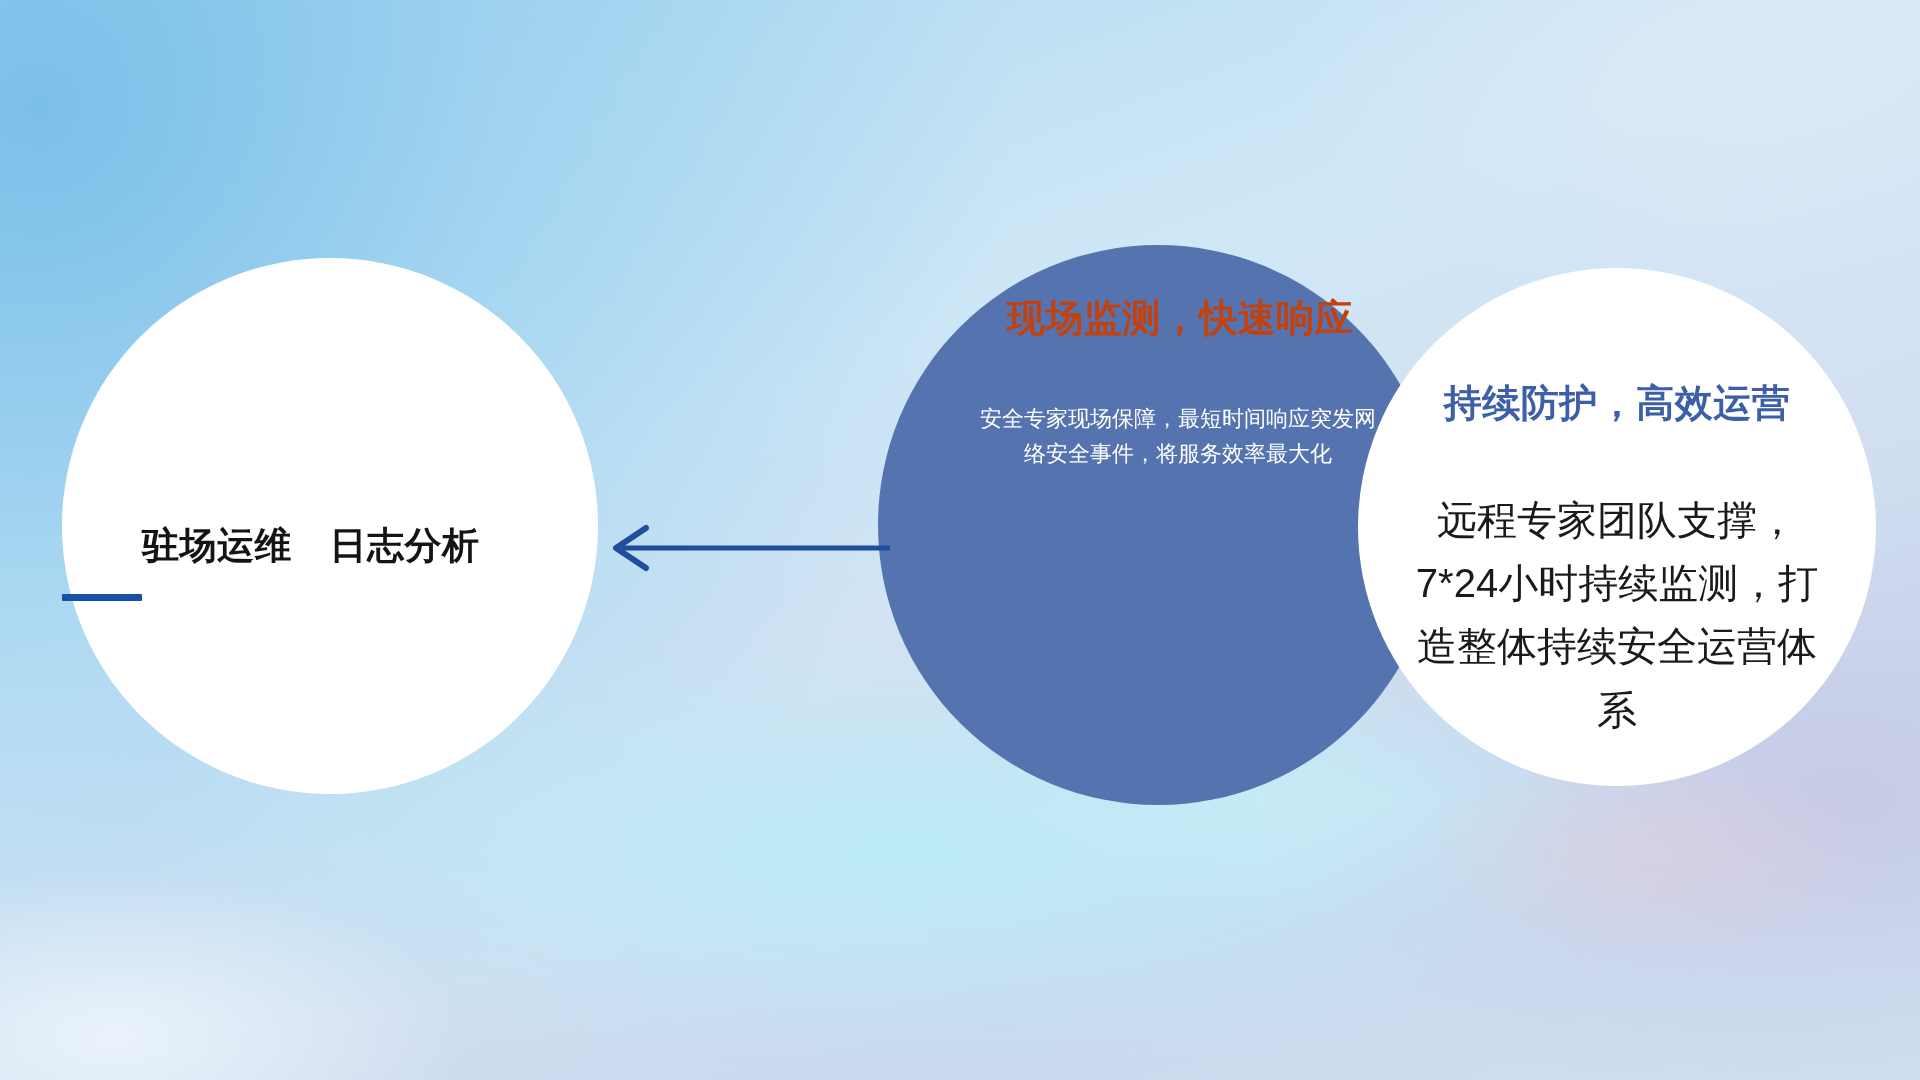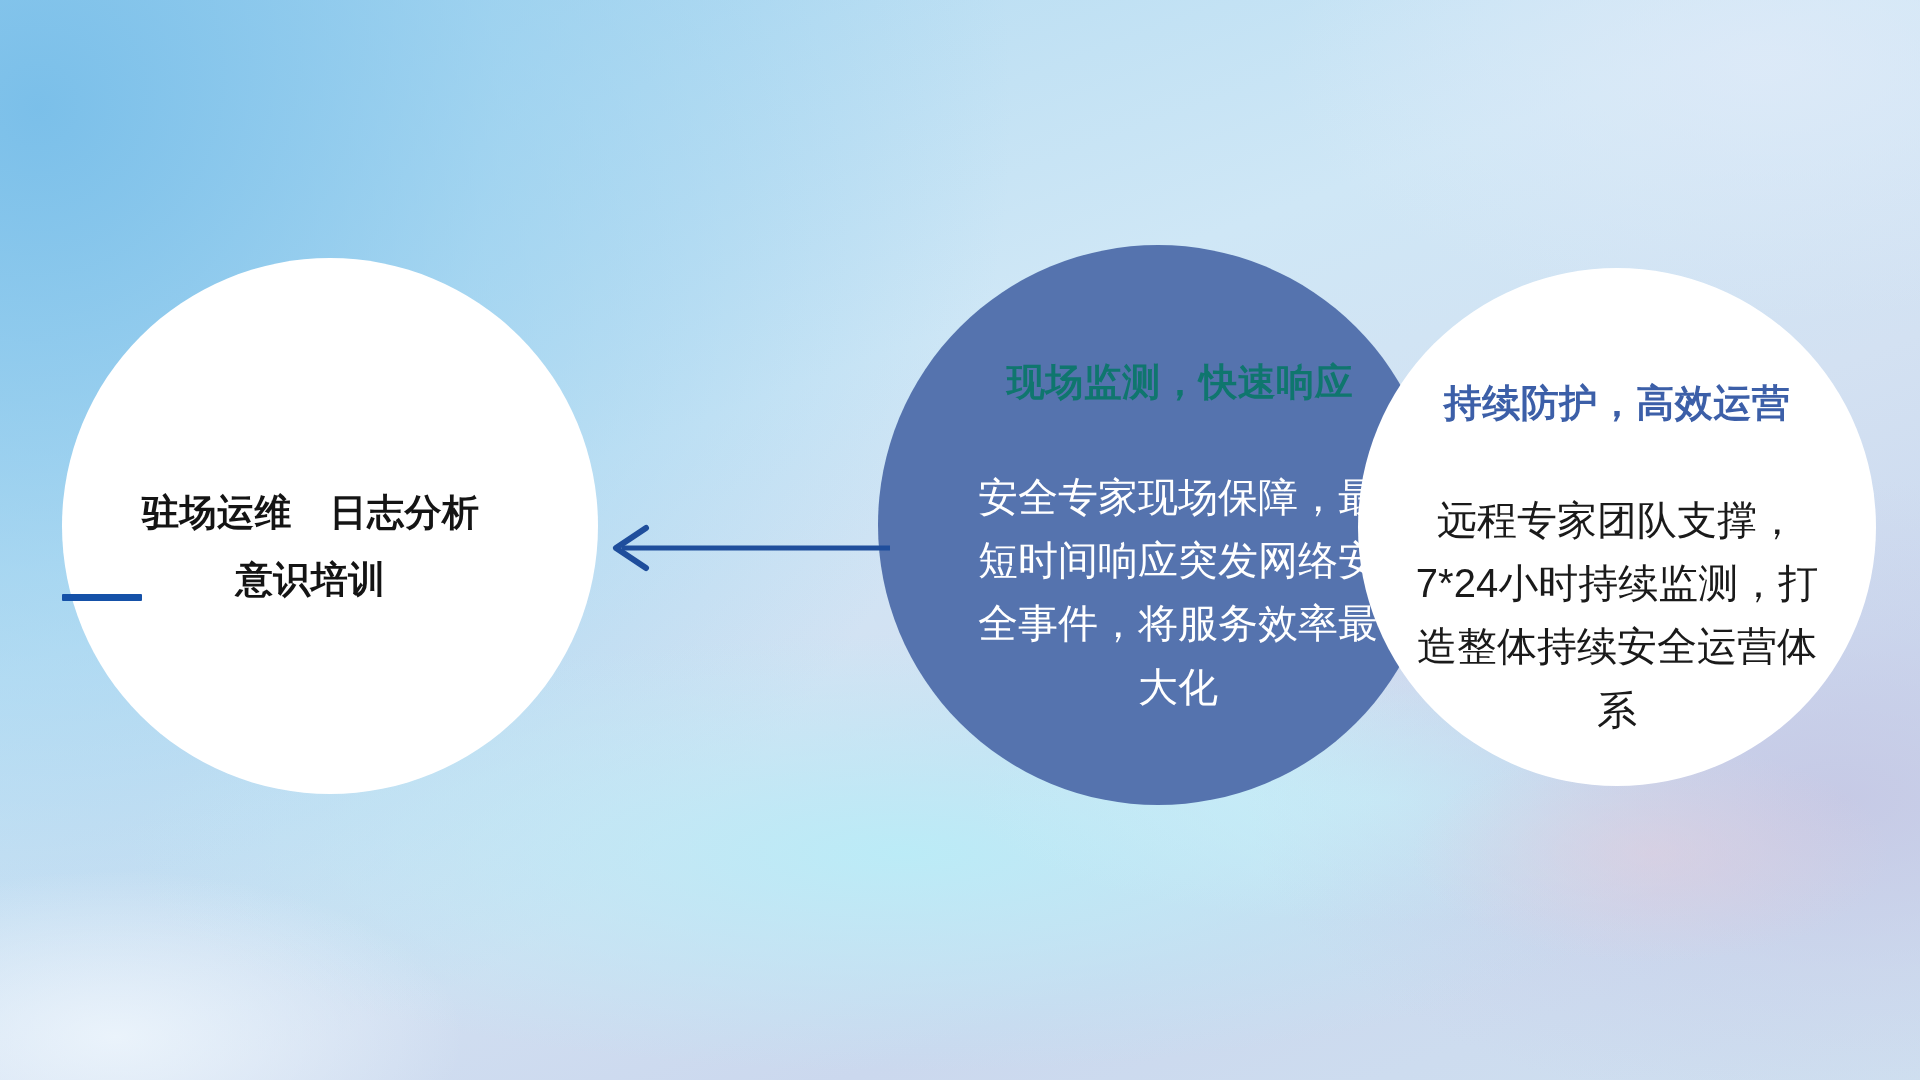--- a/index.html
+++ b/index.html
@@ -150,32 +150,32 @@
     left: 878px;
     top: 245px;
     width: 560px;
     height: 560px;
     display: flex;
     flex-direction: column;
     align-items: center;
     justify-content: flex-start;
   }
   #mid-title {
-    margin-top: 112px;
+    margin-top: 48px;
     font-size: 38px;
     font-weight: 700;
-    color: #0f766e;
+    color: #c2410c;
     letter-spacing: 0.5px;
     white-space: nowrap;
     transform: translateX(22px);
   }
   #mid-body {
     margin-top: 58px;
     width: 400px;
-    font-size: 40px;
+    font-size: 22px;
     font-weight: 400;
     color: #ffffff;
     line-height: 1.58;
     text-align: center;
     transform: translateX(20px);
   }
 
   
   #right-content {
     left: 1358px;
@@ -236,21 +236,20 @@
     <svg width="290" height="56" viewBox="0 0 290 56">
       <line x1="290" y1="28" x2="22" y2="28" stroke="#1f4e9c" stroke-width="5"></line>
       <polyline points="46,8 16,28 46,48" fill="none" stroke="#1f4e9c" stroke-width="6" stroke-linecap="round" stroke-linejoin="round"></polyline>
     </svg>
   </div>
 
   <div id="left-content" class="content">
     <div id="left-divider"></div>
     <div id="left-lines">
       <div class="left-line">驻场运维　日志分析</div>
-      <div class="left-line">意识培训</div>
     </div>
   </div>
 
   <div id="mid-content" class="content">
     <div id="mid-title">现场监测，快速响应</div>
     <div id="mid-body">安全专家现场保障，最短时间响应突发网络安全事件，将服务效率最大化</div>
   </div>
 
   <div id="right-content" class="content">
     <div id="right-title">持续防护，高效运营</div>

